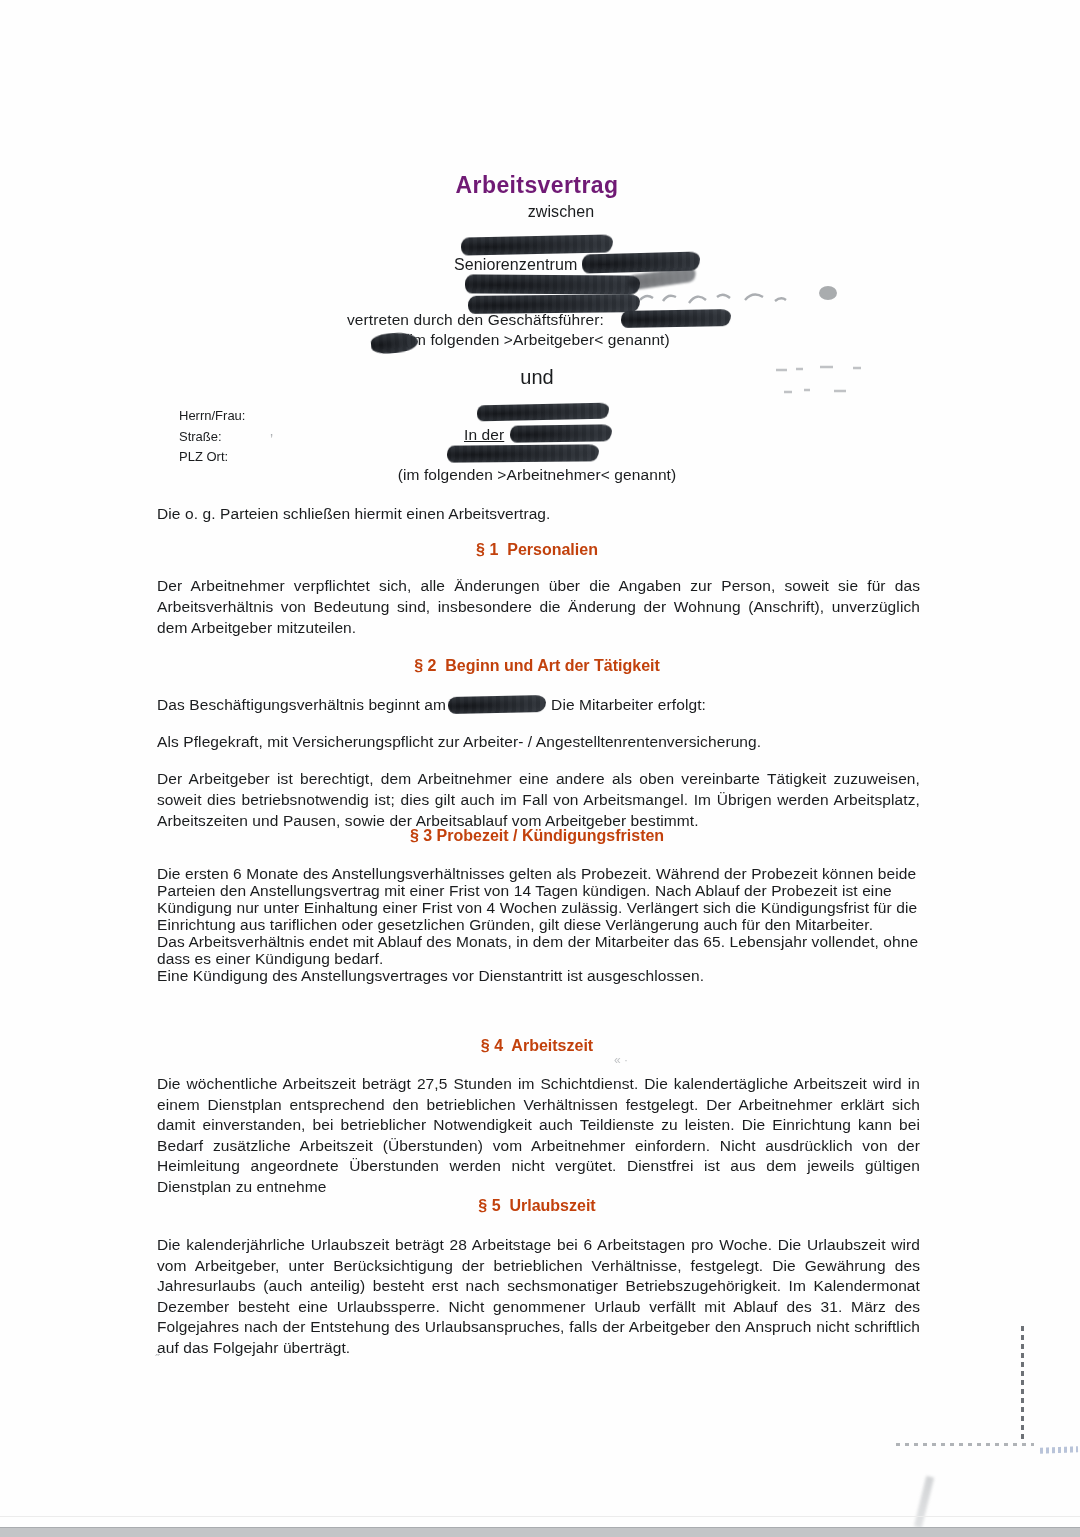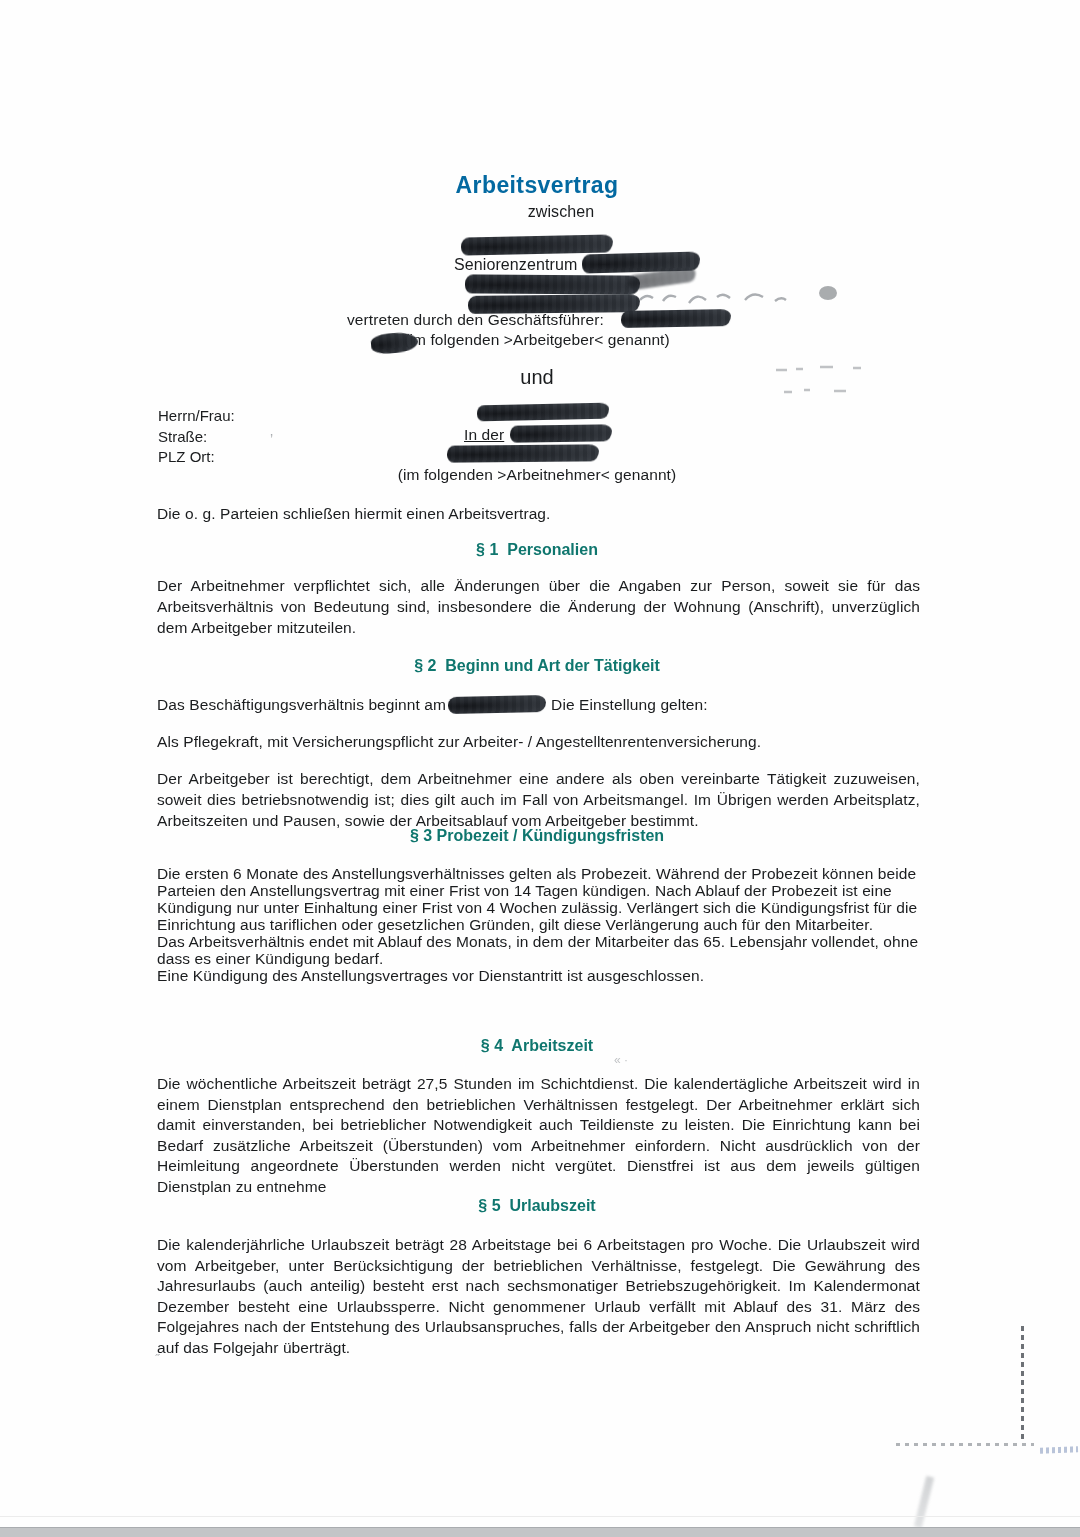--- a/index.html
+++ b/index.html
@@ -5,26 +5,26 @@
   html,body { margin:0; padding:0; background:#ffffff; }
   .doc {
     position:relative; width:1080px; height:1537px; overflow:hidden;
     background:#fefefe;
     font-family:"Liberation Sans", sans-serif;
     color:#1a1c1e;
   }
   .ink { position:absolute; inset:0; filter: blur(0.3px); }
   .t { position:absolute; }
   .center { left:0; width:1074px; text-align:center; }
-  .title { font-size:23px; font-weight:bold; letter-spacing:0.4px; color:#0369a1; }
+  .title { font-size:23px; font-weight:bold; letter-spacing:0.4px; color:#701a75; }
   .body-text { font-size:15.5px; letter-spacing:0.1px; }
   .para { left:157px; width:763px; font-size:15.5px; line-height:20.8px; letter-spacing:0.1px; }
   .just { text-align:justify; }
-  .heading { font-weight:bold; font-size:16px; white-space:pre; color:#0f766e; }
-  .labels { left:158px; top:406px; font-size:15px; line-height:20.6px; }
+  .heading { font-weight:bold; font-size:16px; white-space:pre; color:#c2410c; }
+  .labels { left:179px; top:406px; font-size:13px; line-height:20.6px; }
   .redact {
     position:absolute;
     background:
       radial-gradient(ellipse at 18% 55%, rgba(18,20,24,0.92), rgba(40,44,50,0.88) 55%, rgba(58,63,70,0.82)),
       repeating-linear-gradient(92deg, rgba(24,27,31,0.9) 0 4px, rgba(62,67,74,0.78) 4px 8px);
     border-radius: 8px 11px 9px 7px / 9px 7px 11px 8px;
     filter: blur(0.6px);
   }
   .redact-inline {
     display:inline-block; width:98px; height:17px; vertical-align:-3px; margin:0 5px 0 2px;
@@ -114,21 +114,21 @@
 
     <div class="t center body-text" style="top:466px;">(im folgenden &gt;Arbeitnehmer&lt; genannt)</div>
 
     <div class="t para" style="top:504px;">Die o. g. Parteien schließen hiermit einen Arbeitsvertrag.</div>
 
     <div class="t center heading" style="top:541px;">§ 1  Personalien</div>
     <div class="t para just" style="top:576px;">Der Arbeitnehmer verpflichtet sich, alle Änderungen über die Angaben zur Person, soweit sie für das Arbeitsverhältnis von Bedeutung sind, insbesondere die Änderung der Wohnung (Anschrift), unverzüglich dem Arbeitgeber mitzuteilen.</div>
 
     <div class="t center heading" style="top:657px;">§ 2  Beginn und Art der Tätigkeit</div>
     <div class="t para" style="top:695px;">
-      <span>Das Beschäftigungsverhältnis beginnt am</span><span class="redact-inline"></span><span>Die Einstellung gelten:</span>
+      <span>Das Beschäftigungsverhältnis beginnt am</span><span class="redact-inline"></span><span>Die Mitarbeiter erfolgt:</span>
     </div>
     <div class="t para" style="top:732px;">Als Pflegekraft, mit Versicherungspflicht zur Arbeiter- / Angestelltenrentenversicherung.</div>
     <div class="t para just" style="top:769px;">Der Arbeitgeber ist berechtigt, dem Arbeitnehmer eine andere als oben vereinbarte Tätigkeit zuzuweisen, soweit dies betriebsnotwendig ist; dies gilt auch im Fall von Arbeitsmangel. Im Übrigen werden Arbeitsplatz, Arbeitszeiten und Pausen, sowie der Arbeitsablauf vom Arbeitgeber bestimmt.</div>
 
     <div class="t center heading" style="top:827px;">§ 3 Probezeit / Kündigungsfristen</div>
     <div class="t para" style="top:865px; line-height:17px;">
       <div>Die ersten 6 Monate des Anstellungsverhältnisses gelten als Probezeit. Während der Probezeit können beide Parteien den Anstellungsvertrag mit einer Frist von 14 Tagen kündigen. Nach Ablauf der Probezeit ist eine Kündigung nur unter Einhaltung einer Frist von 4 Wochen zulässig. Verlängert sich die Kündigungsfrist für die Einrichtung aus tariflichen oder gesetzlichen Gründen, gilt diese Verlängerung auch für den Mitarbeiter.</div>
       <div>Das Arbeitsverhältnis endet mit Ablauf des Monats, in dem der Mitarbeiter das 65. Lebensjahr vollendet, ohne dass es einer Kündigung bedarf.</div>
       <div>Eine Kündigung des Anstellungsvertrages vor Dienstantritt ist ausgeschlossen.</div>
     </div>

